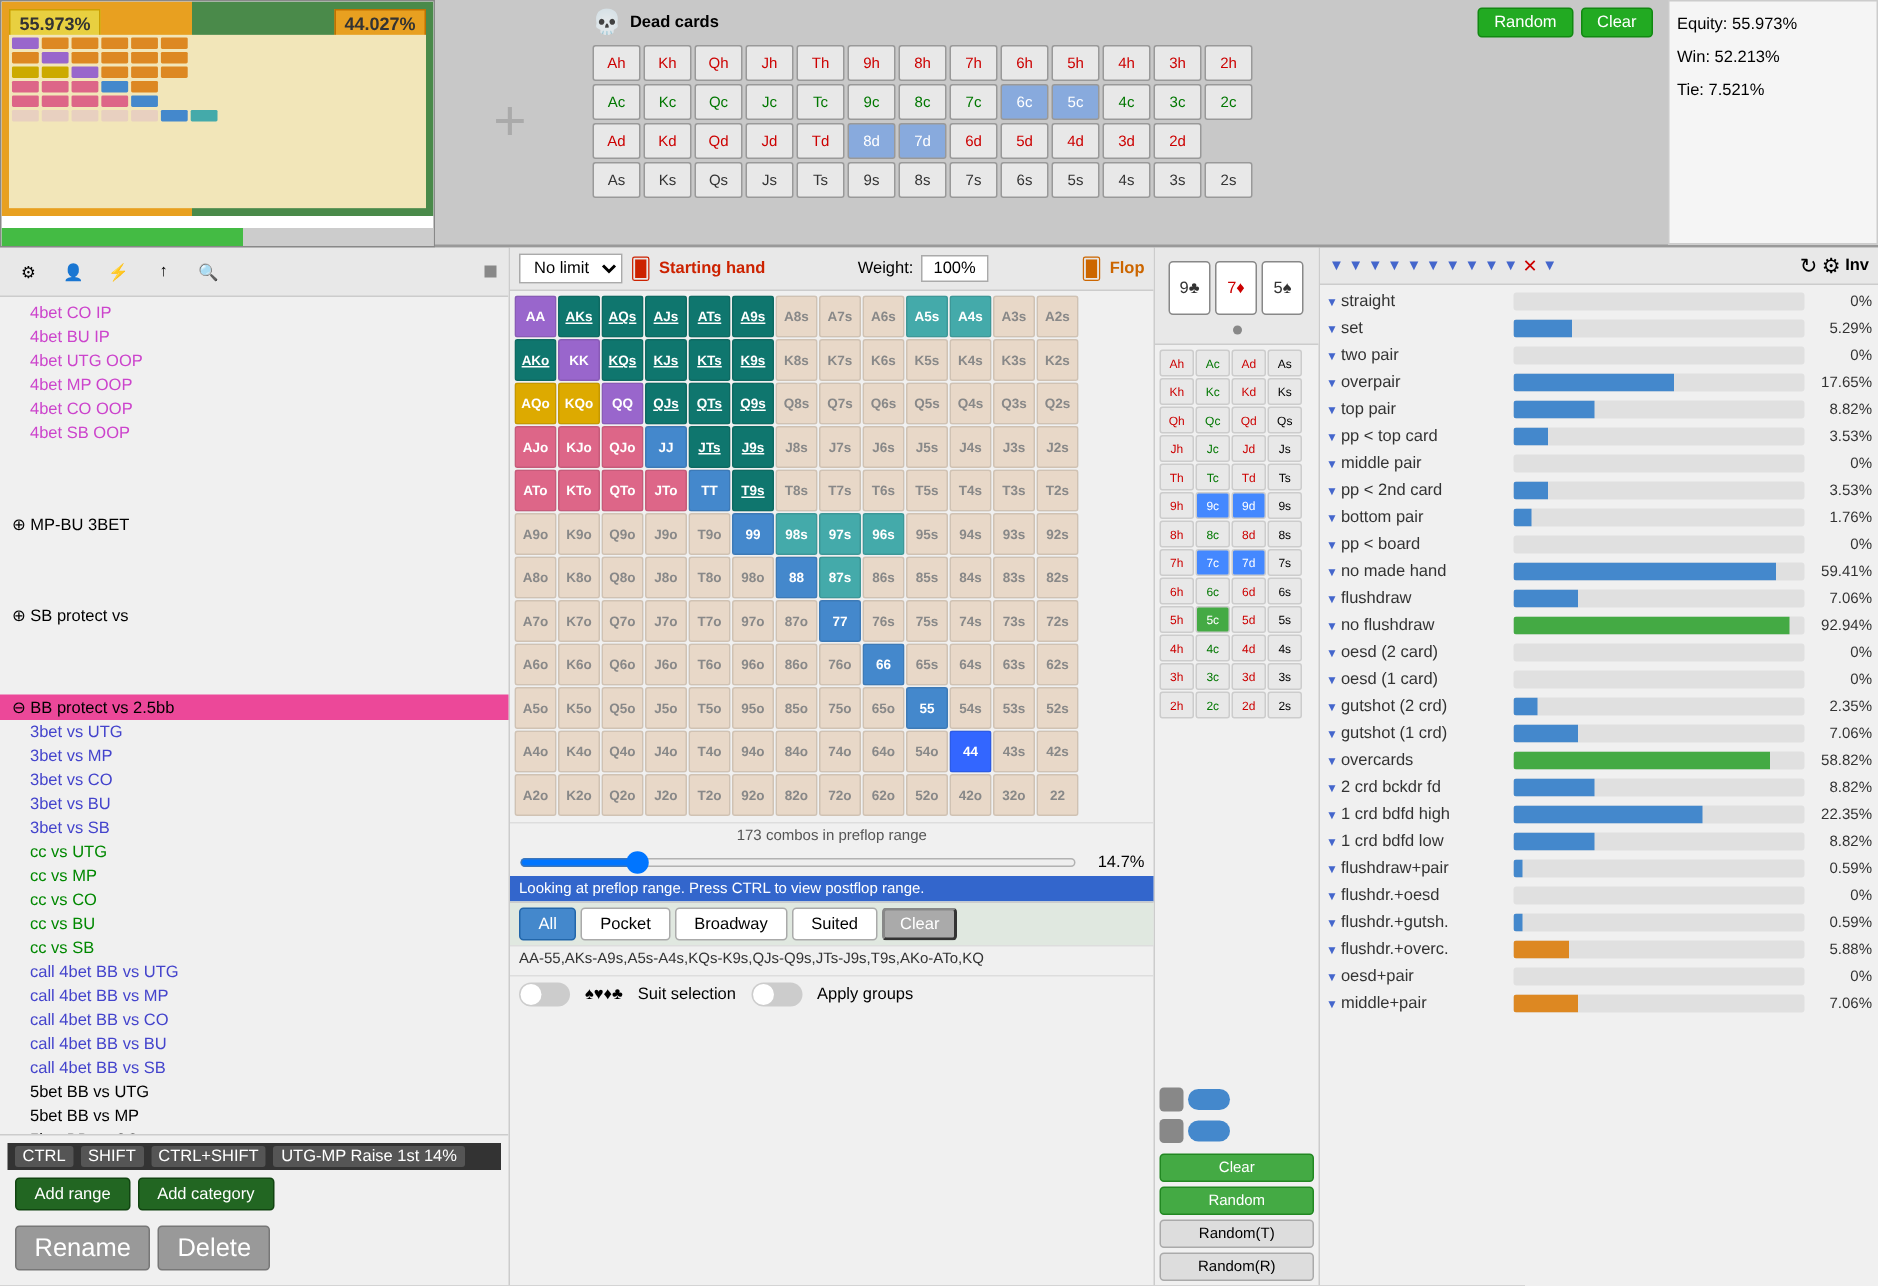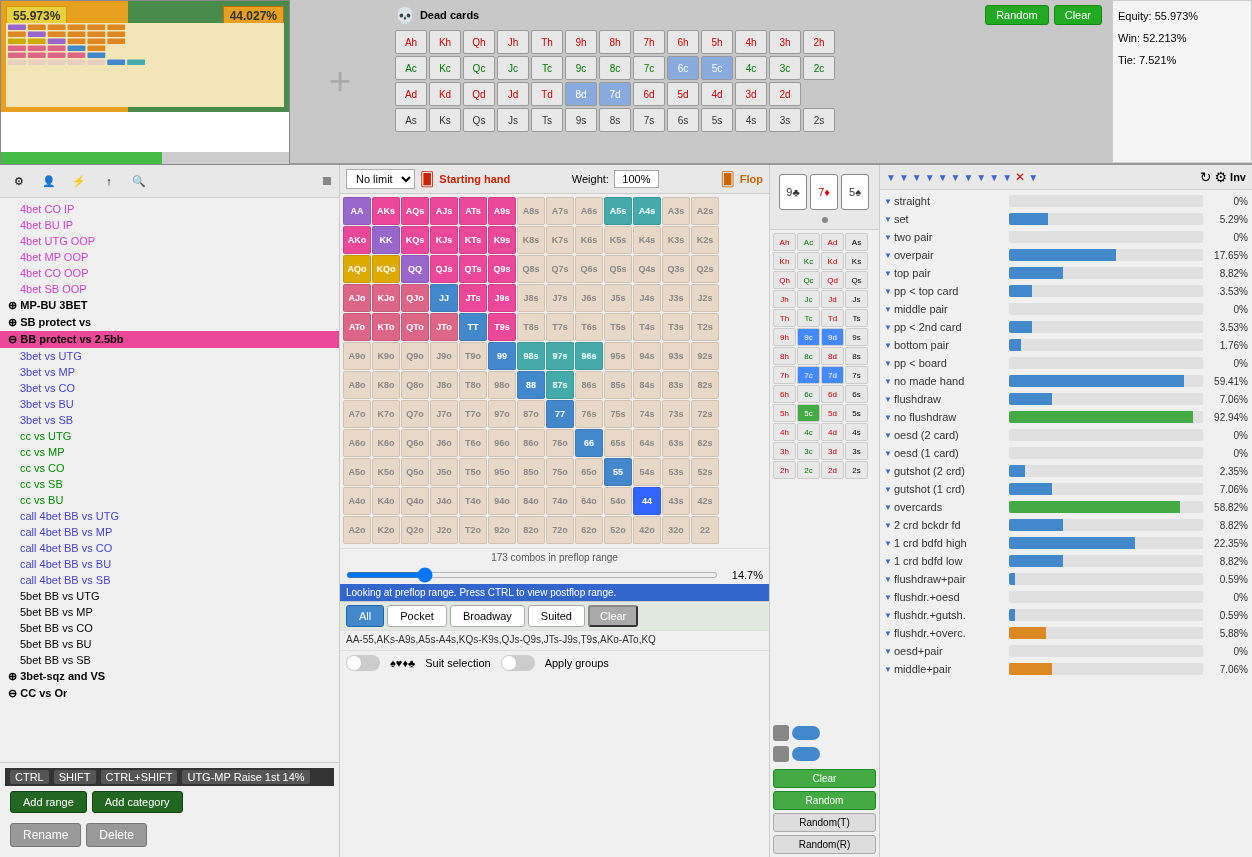--- a/index.html
+++ b/index.html
@@ -3,21 +3,21 @@
   <meta charset="utf-8">
   <style>
     * { box-sizing: border-box; margin: 0; padding: 0; font-family: Arial, sans-serif; font-size: 11px; }
     body { background: #d0d0d0; width: 1252px; height: 857px; overflow: hidden; }
 
     .main-container { display: flex; flex-direction: column; width: 1252px; height: 857px; }
 
     
     .top-section { display: flex; height: 165px; background: #c8c8c8; border-bottom: 2px solid #999; }
     .equity-chart { width: 290px; height: 165px; background: #fff; border: 1px solid #888; position: relative; overflow: hidden; }
-    .equity-chart-inner { width: 100%; height: 111px; position: relative; background: linear-gradient(to right, #e8a020 0%, #e8a020 44%, #4a8a4a 44%, #4a8a4a 100%); }
+    .equity-chart-inner { width: 100%; height: 143px; position: relative; background: linear-gradient(to right, #e8a020 0%, #e8a020 44%, #4a8a4a 44%, #4a8a4a 100%); }
     .equity-bar-left { position: absolute; top: 5px; left: 5px; background: #e8d040; color: #333; font-weight: bold; font-size: 12px; padding: 2px 6px; border: 1px solid #cca000; }
     .equity-bar-right { position: absolute; top: 5px; right: 5px; background: #e8a020; color: #333; font-weight: bold; font-size: 12px; padding: 2px 6px; border: 1px solid #c07000; }
     .plus-icon-area { width: 100px; display: flex; align-items: center; justify-content: center; font-size: 40px; color: #aaa; }
     .dead-cards-section { flex: 1; display: flex; flex-direction: column; padding: 5px; }
     .dead-cards-header { display: flex; align-items: center; justify-content: space-between; margin-bottom: 5px; }
     .dead-cards-title { font-size: 13px; font-weight: bold; display: flex; align-items: center; gap: 5px; }
     .dead-cards-buttons { display: flex; gap: 5px; }
     .btn-green { background: #22aa22; color: white; border: 1px solid #118811; padding: 3px 10px; cursor: pointer; border-radius: 3px; font-size: 11px; }
     .cards-grid { display: flex; flex-direction: column; gap: 2px; }
     .cards-row { display: flex; gap: 2px; }
@@ -36,40 +36,40 @@
     .sidebar { width: 340px; background: #f0f0f0; border-right: 1px solid #ccc; display: flex; flex-direction: column; overflow: hidden; }
     .sidebar-toolbar { display: flex; align-items: center; gap: 8px; padding: 5px 8px; background: #e8e8e8; border-bottom: 1px solid #ccc; }
     .toolbar-icon { width: 22px; height: 22px; display: flex; align-items: center; justify-content: center; cursor: pointer; border-radius: 3px; }
     .sidebar-tree { flex: 1; overflow-y: auto; padding: 3px 0; }
     .tree-item { padding: 2px 8px 2px 20px; cursor: pointer; white-space: nowrap; }
     .tree-item.expandable { padding-left: 8px; }
     .tree-item .expand-icon { margin-right: 3px; cursor: pointer; }
     .tree-item-pink { color: #cc44cc; }
     .tree-item-blue { color: #4444cc; }
     .tree-item-green { color: #008800; }
-    .tree-item-bold { font-weight: bold; }
+    .tree-item-bold { font-weight: normal; margin-top: 44px; }
     .sidebar-footer { border-top: 1px solid #ccc; padding: 5px; }
     .breadcrumb-bar { background: #333; color: white; padding: 2px 5px; display: flex; gap: 5px; font-size: 10px; }
     .breadcrumb-item { background: #555; padding: 1px 5px; border-radius: 2px; }
     .sidebar-buttons { display: flex; gap: 5px; padding: 5px; }
     .btn-dark-green { background: #226622; color: white; border: 1px solid #114411; padding: 4px 12px; cursor: pointer; border-radius: 3px; font-size: 11px; }
-    .btn-gray { background: #999; color: white; border: 1px solid #777; padding: 4px 12px; cursor: pointer; border-radius: 3px; font-size: 12px; }
+    .btn-gray { background: #999; color: white; border: 1px solid #777; padding: 4px 12px; cursor: pointer; border-radius: 3px; font-size: 17px; }
 
     
     .range-section { width: 430px; display: flex; flex-direction: column; border-right: 1px solid #ccc; background: #f0f0f0; }
     .range-toolbar { display: flex; align-items: center; gap: 5px; padding: 4px 6px; background: #e8e8e8; border-bottom: 1px solid #ccc; }
     .select-dropdown { padding: 2px 5px; border: 1px solid #aaa; background: white; font-size: 11px; }
     .range-label { display: flex; align-items: center; gap: 3px; color: #cc2200; font-weight: bold; }
     .weight-input { width: 45px; border: 1px solid #aaa; padding: 2px; text-align: center; }
     .flop-label { color: #cc6600; font-weight: bold; }
     .hand-grid { padding: 3px; }
     .hand-grid-row { display: flex; gap: 1px; margin-bottom: 1px; }
     .hand-cell { width: 28px; height: 28px; display: flex; align-items: center; justify-content: center; font-size: 9px; font-weight: bold; cursor: pointer; border-radius: 2px; border: 1px solid rgba(0,0,0,0.1); color: white; }
     .cell-purple { background: #9966cc; }
-    .cell-orange { background: #ec4899; }
+    .cell-orange { background: #0f766e; text-decoration: underline; }
     .cell-gold { background: #ddaa00; }
     .cell-blue { background: #4488cc; }
     .cell-teal { background: #44aaaa; }
     .cell-pink { background: #dd6688; }
     .cell-light { background: #e8d8c8; color: #888; }
     .cell-selected { background: #3366ff; color: white; text-align: center; }
     .range-info { padding: 3px 6px; font-size: 10px; color: #555; text-align: center; border-top: 1px solid #ddd; }
     .range-slider-row { display: flex; align-items: center; gap: 5px; padding: 3px 6px; }
     .range-slider { flex: 1; height: 6px; }
     .range-pct { width: 40px; text-align: right; font-size: 11px; }
@@ -293,22 +293,22 @@
         <div class="tree-item expandable tree-item-bold"><span class="expand-icon">⊕</span>SB protect vs</div>
         <div class="tree-item expandable tree-item-bold" style="background:#ec4899;"><span class="expand-icon">⊖</span>BB protect vs 2.5bb</div>
         <div class="tree-item tree-item-blue">3bet vs UTG</div>
         <div class="tree-item tree-item-blue">3bet vs MP</div>
         <div class="tree-item tree-item-blue">3bet vs CO</div>
         <div class="tree-item tree-item-blue">3bet vs BU</div>
         <div class="tree-item tree-item-blue">3bet vs SB</div>
         <div class="tree-item tree-item-green">cc vs UTG</div>
         <div class="tree-item tree-item-green">cc vs MP</div>
         <div class="tree-item tree-item-green">cc vs CO</div>
+        <div class="tree-item tree-item-green">cc vs BU</div>
         <div class="tree-item tree-item-green">cc vs SB</div>
-        <div class="tree-item tree-item-green">cc vs BU</div>
         <div class="tree-item tree-item-blue">call 4bet BB vs UTG</div>
         <div class="tree-item tree-item-blue">call 4bet BB vs MP</div>
         <div class="tree-item tree-item-blue">call 4bet BB vs CO</div>
         <div class="tree-item tree-item-blue">call 4bet BB vs BU</div>
         <div class="tree-item tree-item-blue">call 4bet BB vs SB</div>
         <div class="tree-item">5bet BB vs UTG</div>
         <div class="tree-item">5bet BB vs MP</div>
         <div class="tree-item">5bet BB vs CO</div>
         <div class="tree-item">5bet BB vs BU</div>
         <div class="tree-item">5bet BB vs SB</div>

